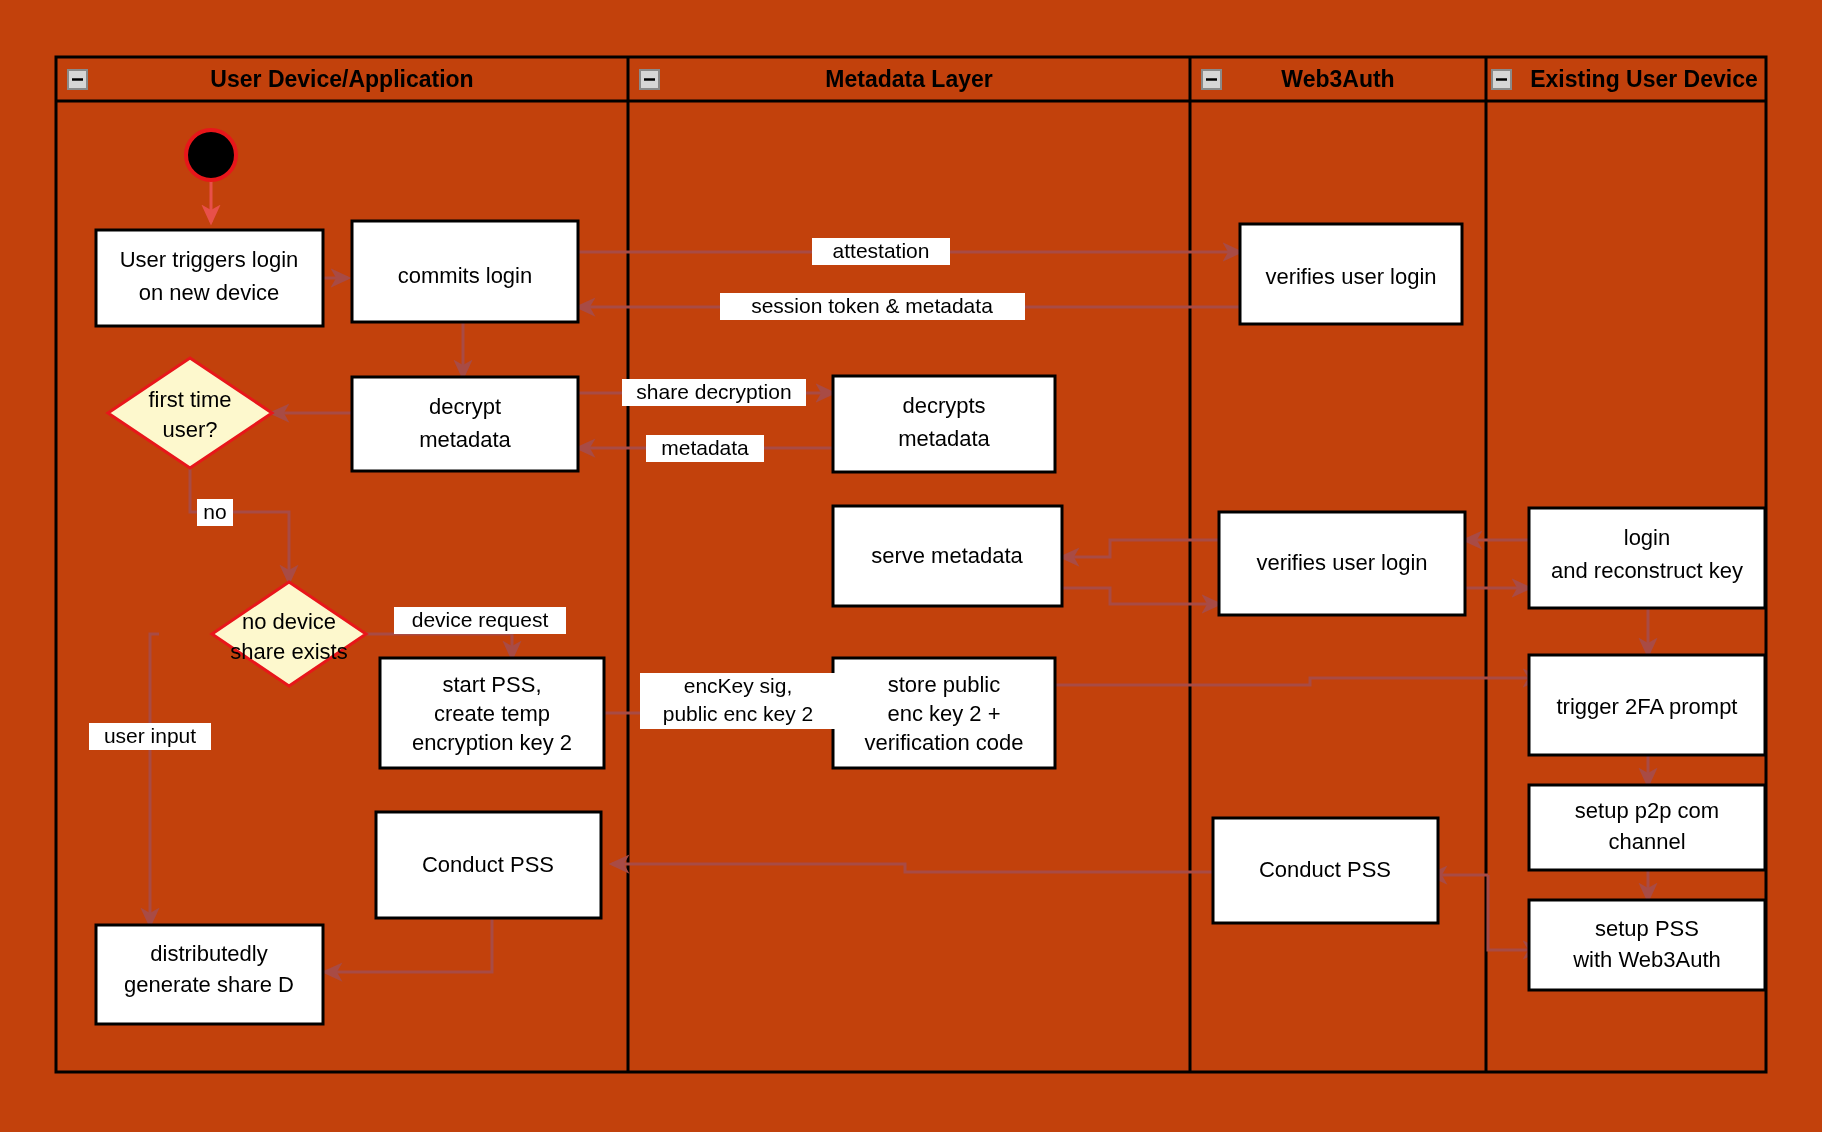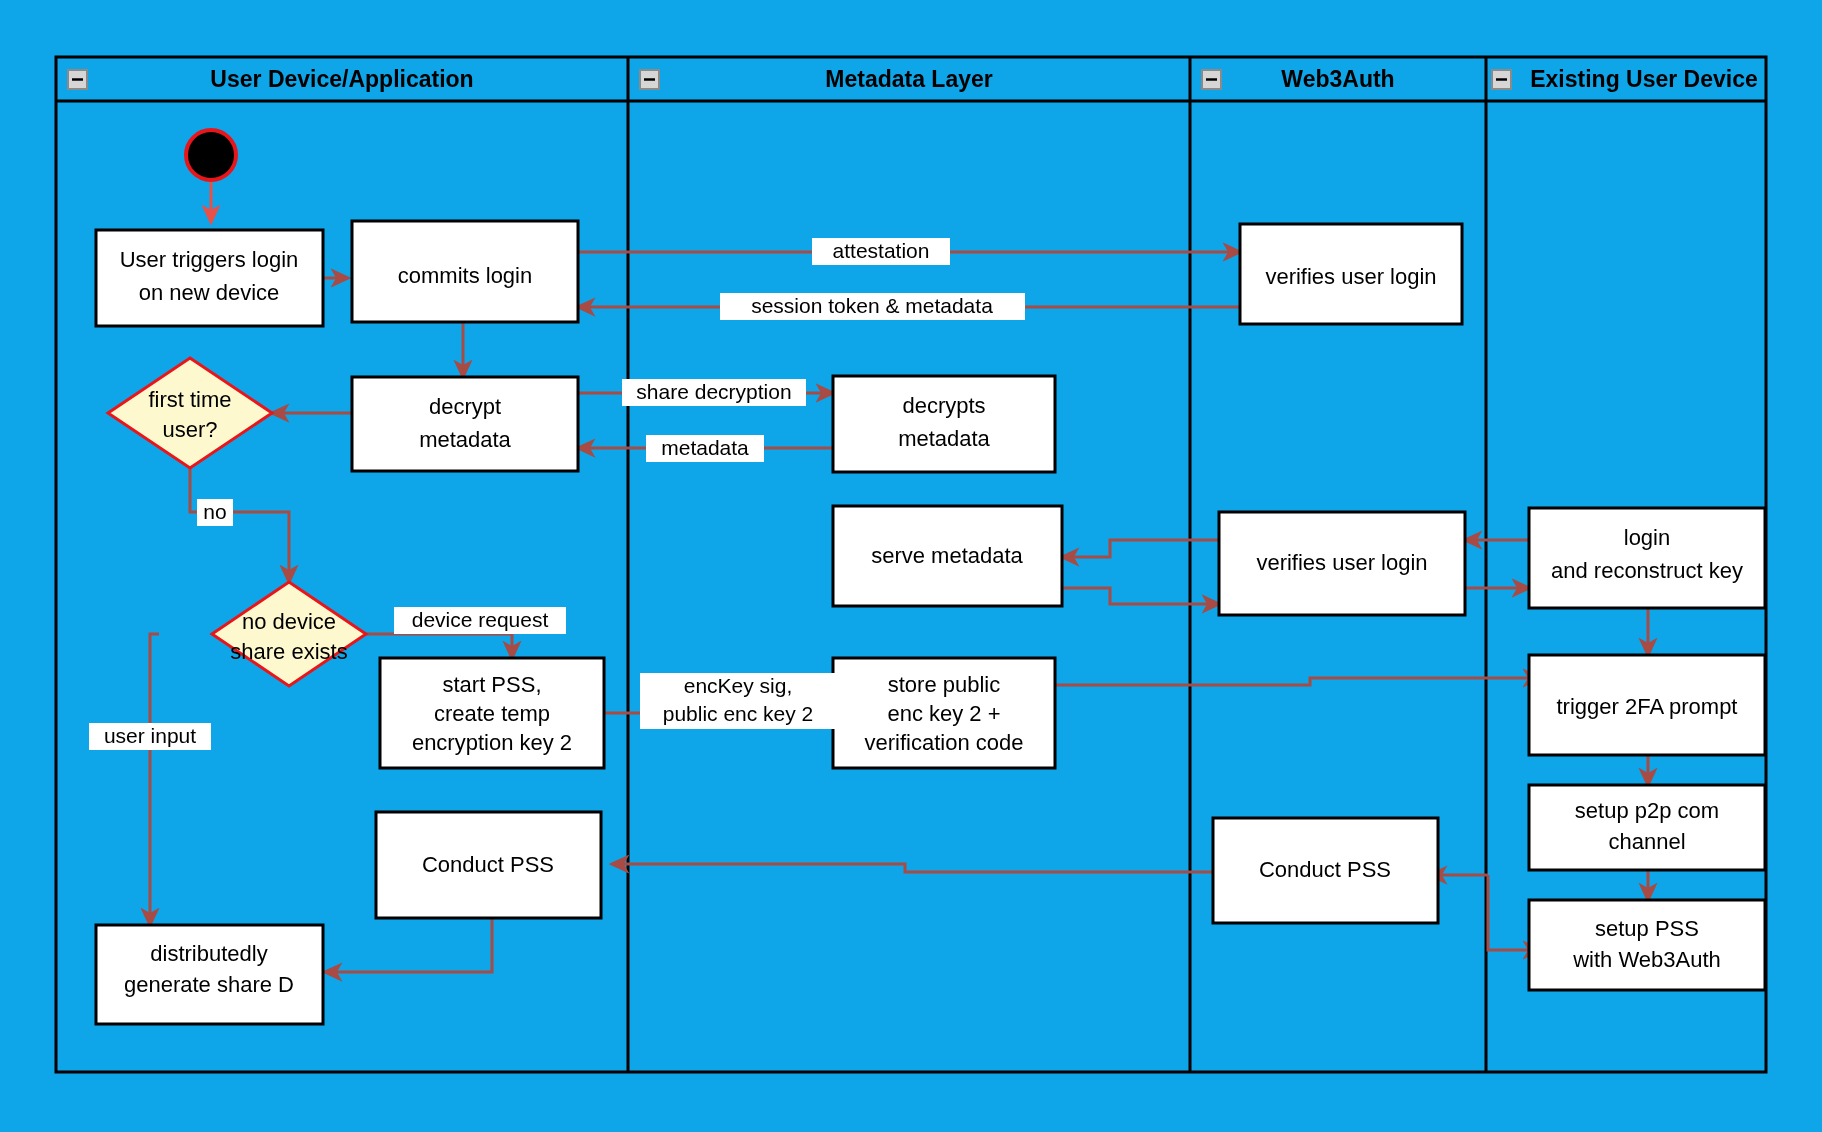--- a/index.html
+++ b/index.html
@@ -7,21 +7,21 @@
     padding: 0;
     background: #ffffff;
   }
   body {
     font-family: "Liberation Sans", sans-serif;
   }
   #canvas {
     position: relative;
     width: 1822px;
     height: 1132px;
-    background: #0ea5e9;
+    background: #c2410c;
     overflow: hidden;
   }
   svg.diagram {
     position: absolute;
     top: 0;
     left: 0;
     width: 1822px;
     height: 1132px;
   }
   .lane-border {

